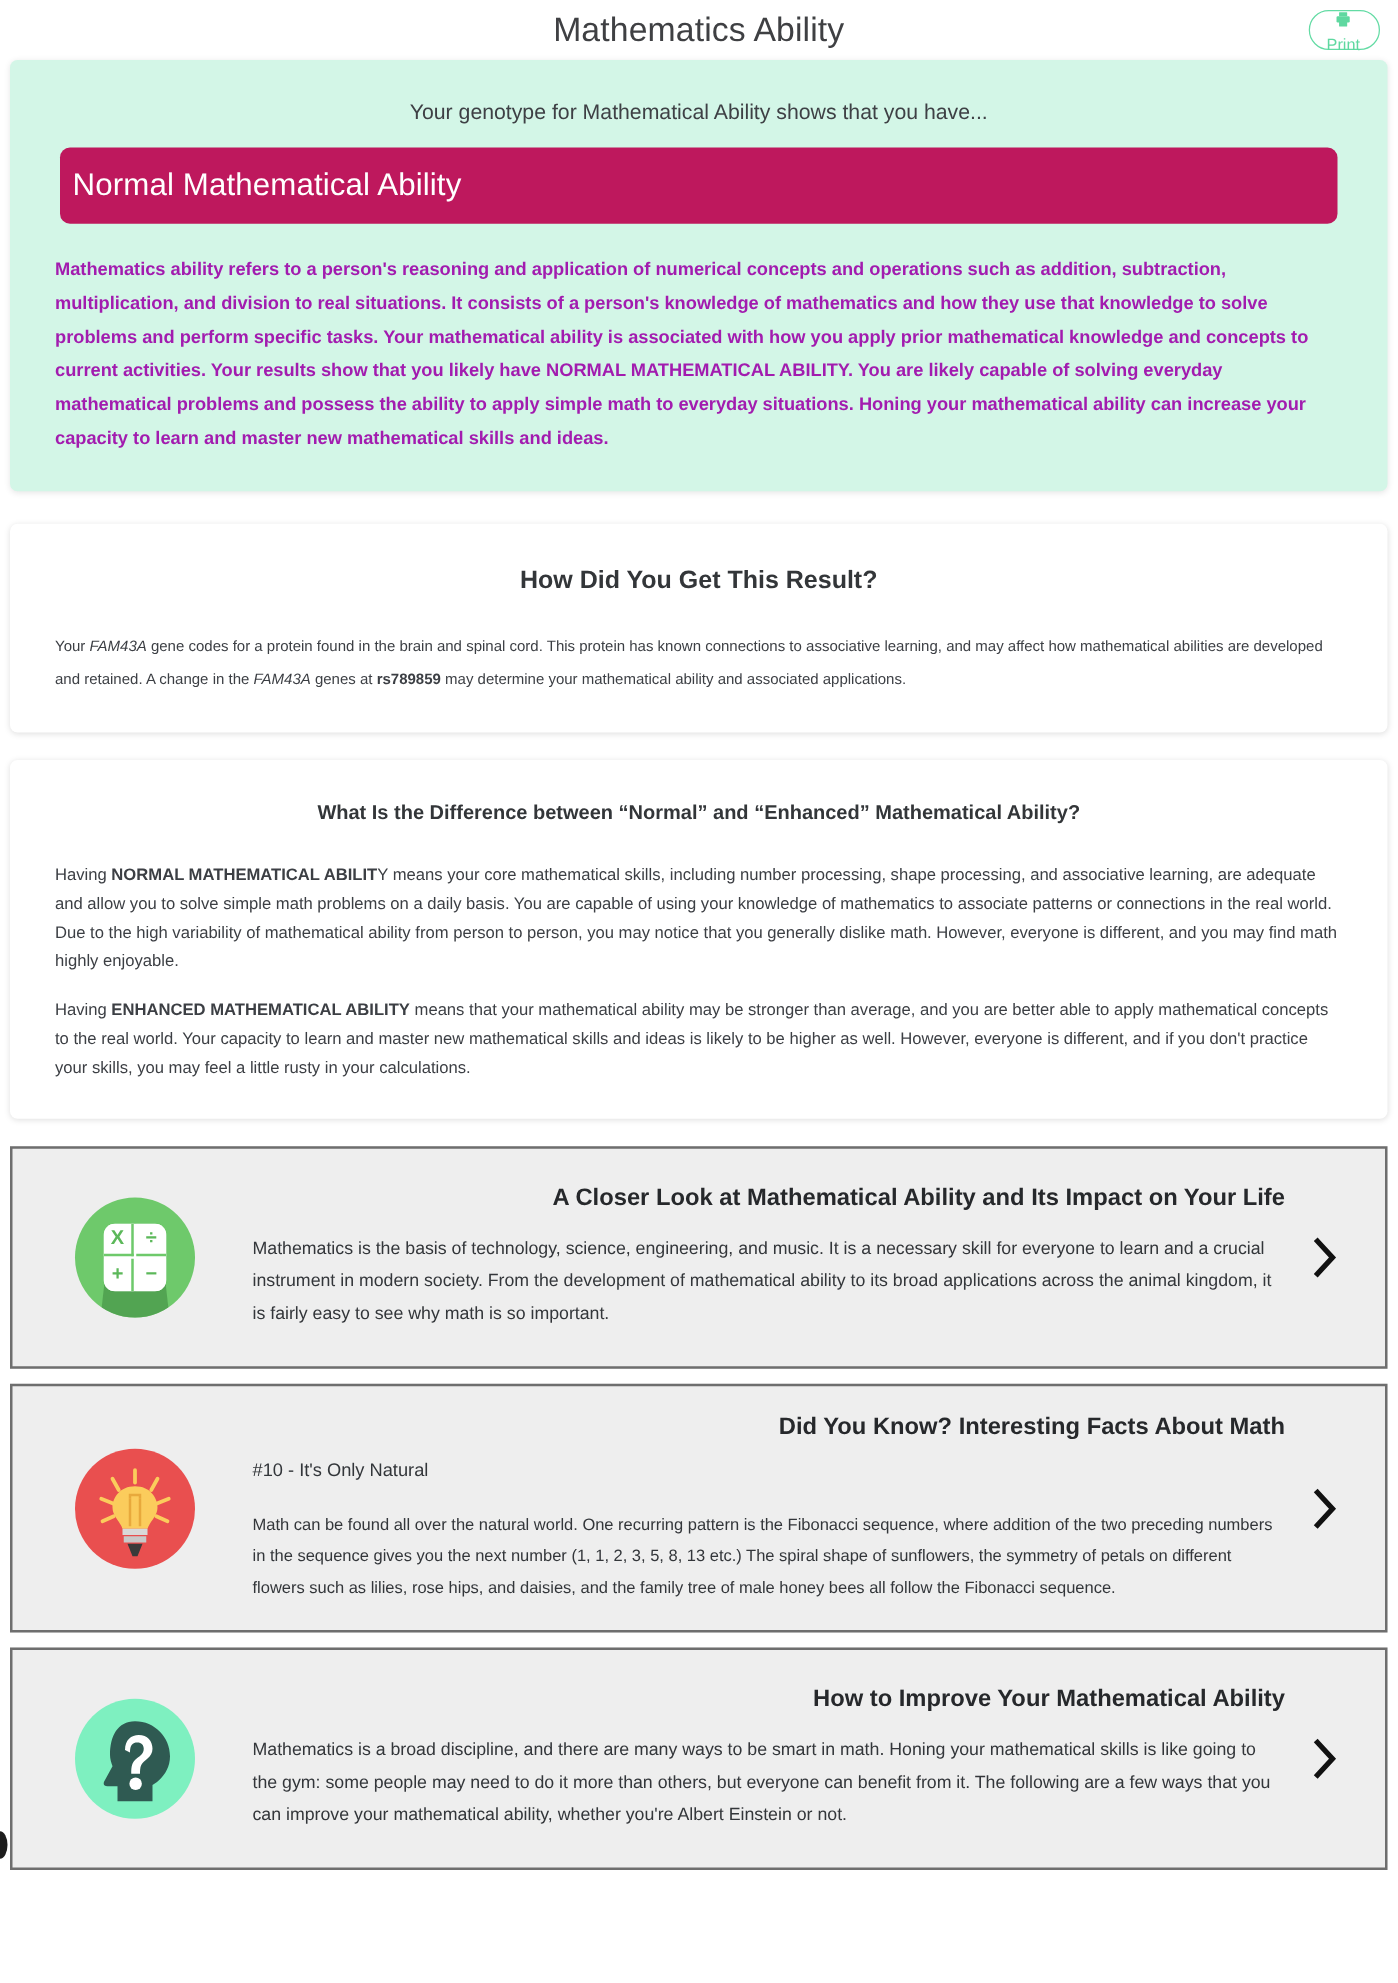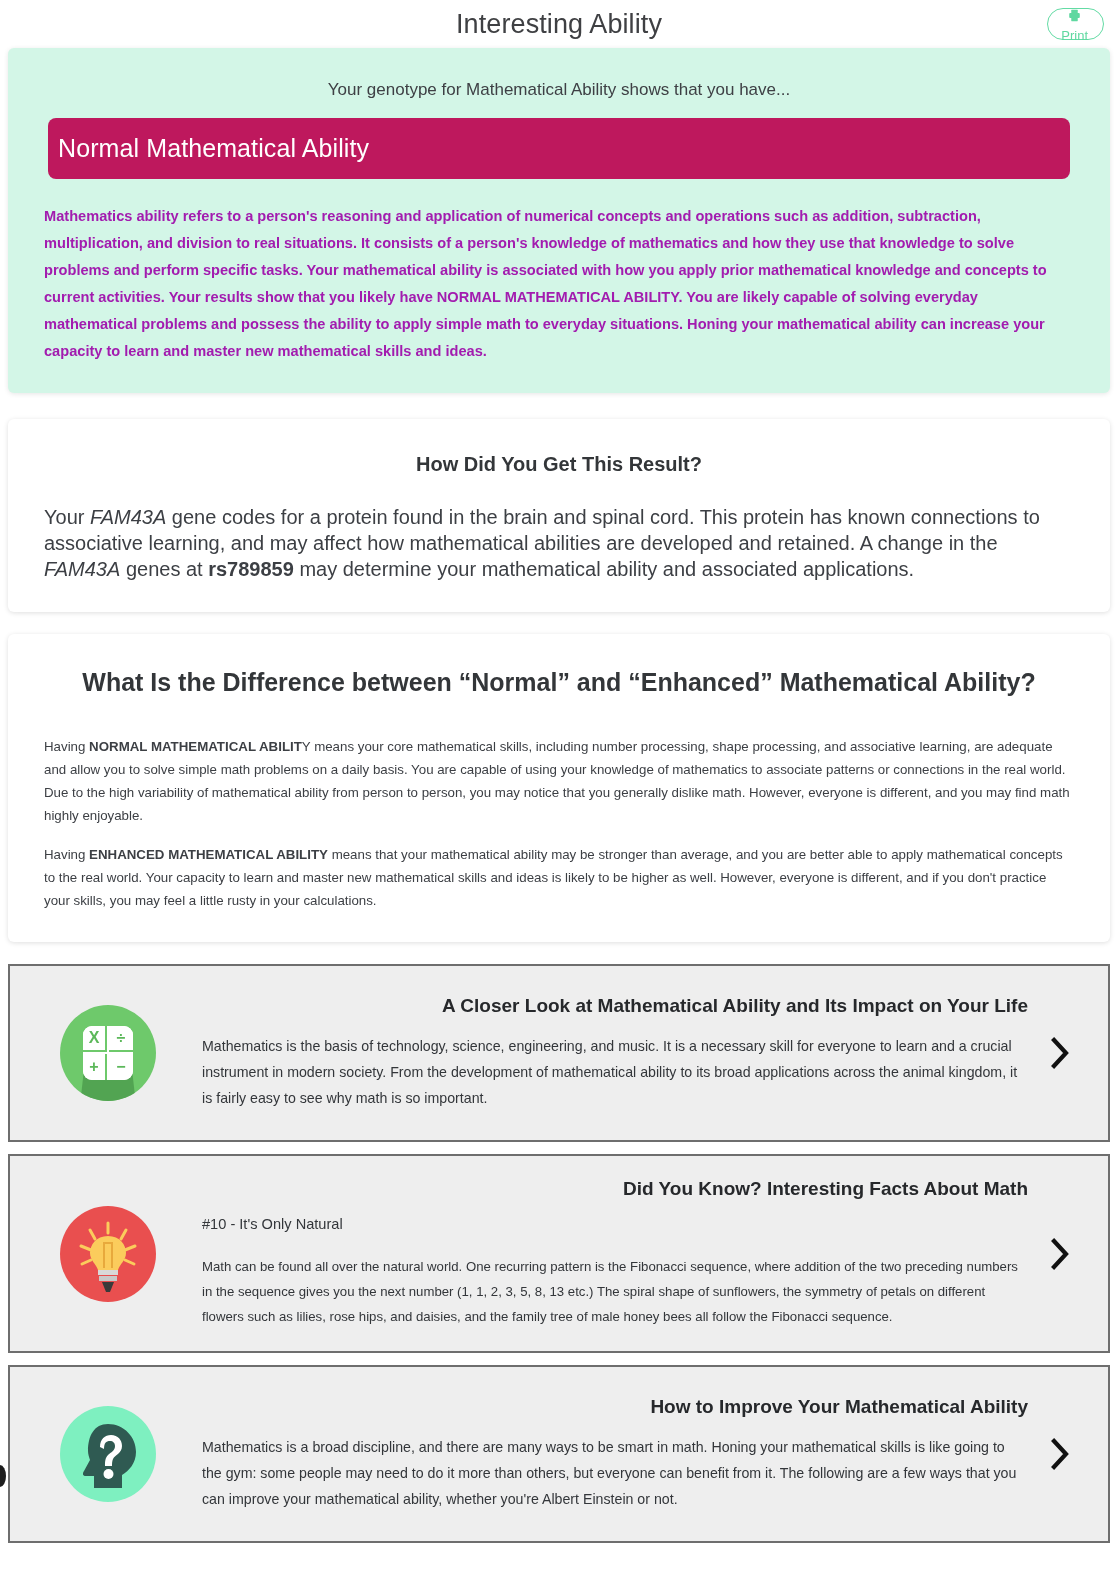--- a/index.html
+++ b/index.html
@@ -90,23 +90,23 @@
     font-weight: bold;
   }
 
   .sec-title {
     text-align: center;
     font-size: 20px;
     font-weight: bold;
     color: #333639;
     margin: 8px 0 28px 0;
   }
-  .sec-title.small { font-size: 25px; margin-bottom: 38px; }
+  .sec-title.small { font-size: 16px; margin-bottom: 28px; }
   .body-text {
-    font-size: 20px;
+    font-size: 12px;
     line-height: 26px;
     color: #3c3f44;
     margin: 0 0 16px 0;
   }
   .body-text.tight { font-size: 13.3px; line-height: 23px; }
   .body-text:last-child { margin-bottom: 0; }
   .body-text i { font-style: italic; }
   .body-text b { font-weight: bold; }
 
   
@@ -216,21 +216,21 @@
     border-radius: 50%;
     z-index: 5;
   }
 </style>
 </head>
 <body>
 
 <div class="page">
 
   <div class="header">
-    <div class="page-title">Interesting Ability</div>
+    <div class="page-title">Mathematics Ability</div>
     <button class="print-btn">
       <span>
         <svg width="13" height="13" viewBox="0 0 16 16" fill="#5fd8a0">
           <rect x="4" y="1" width="8" height="4" rx="0.5"></rect>
           <rect x="1.5" y="5" width="13" height="6" rx="1.2"></rect>
           <rect x="4" y="9.5" width="8" height="5.5" rx="0.5"></rect>
         </svg>
       </span>
       <span>Print</span>
     </button>

